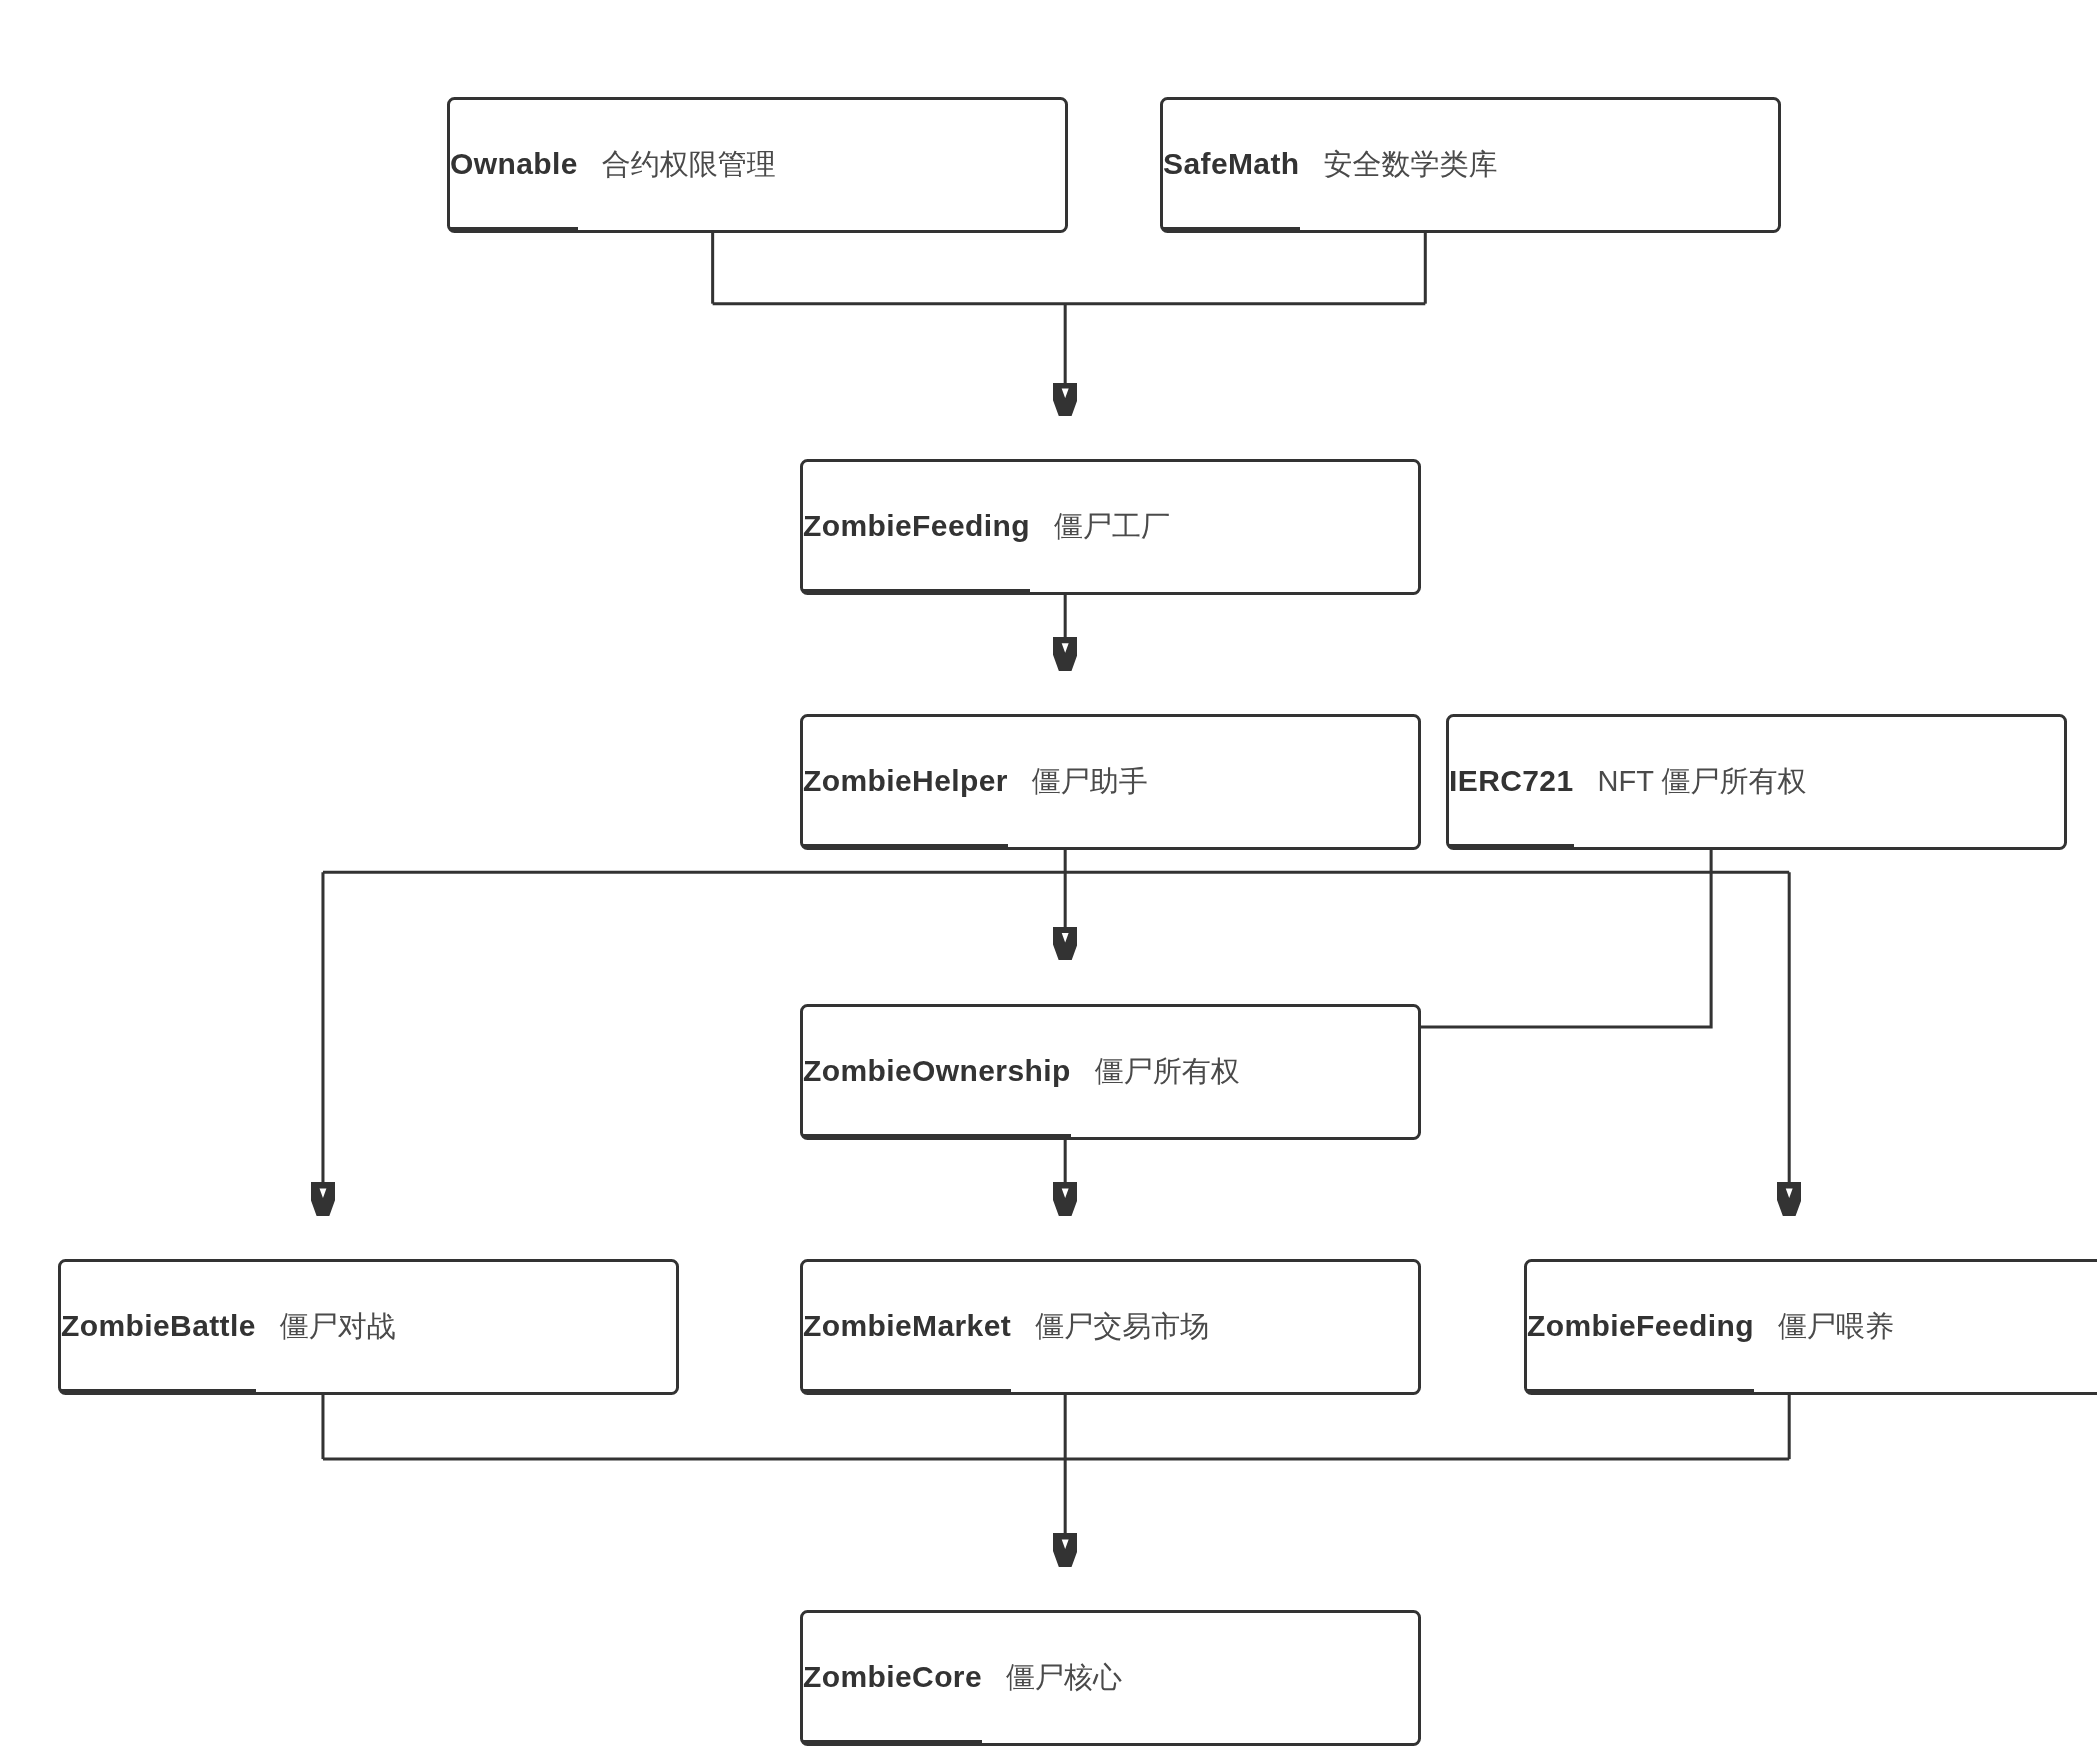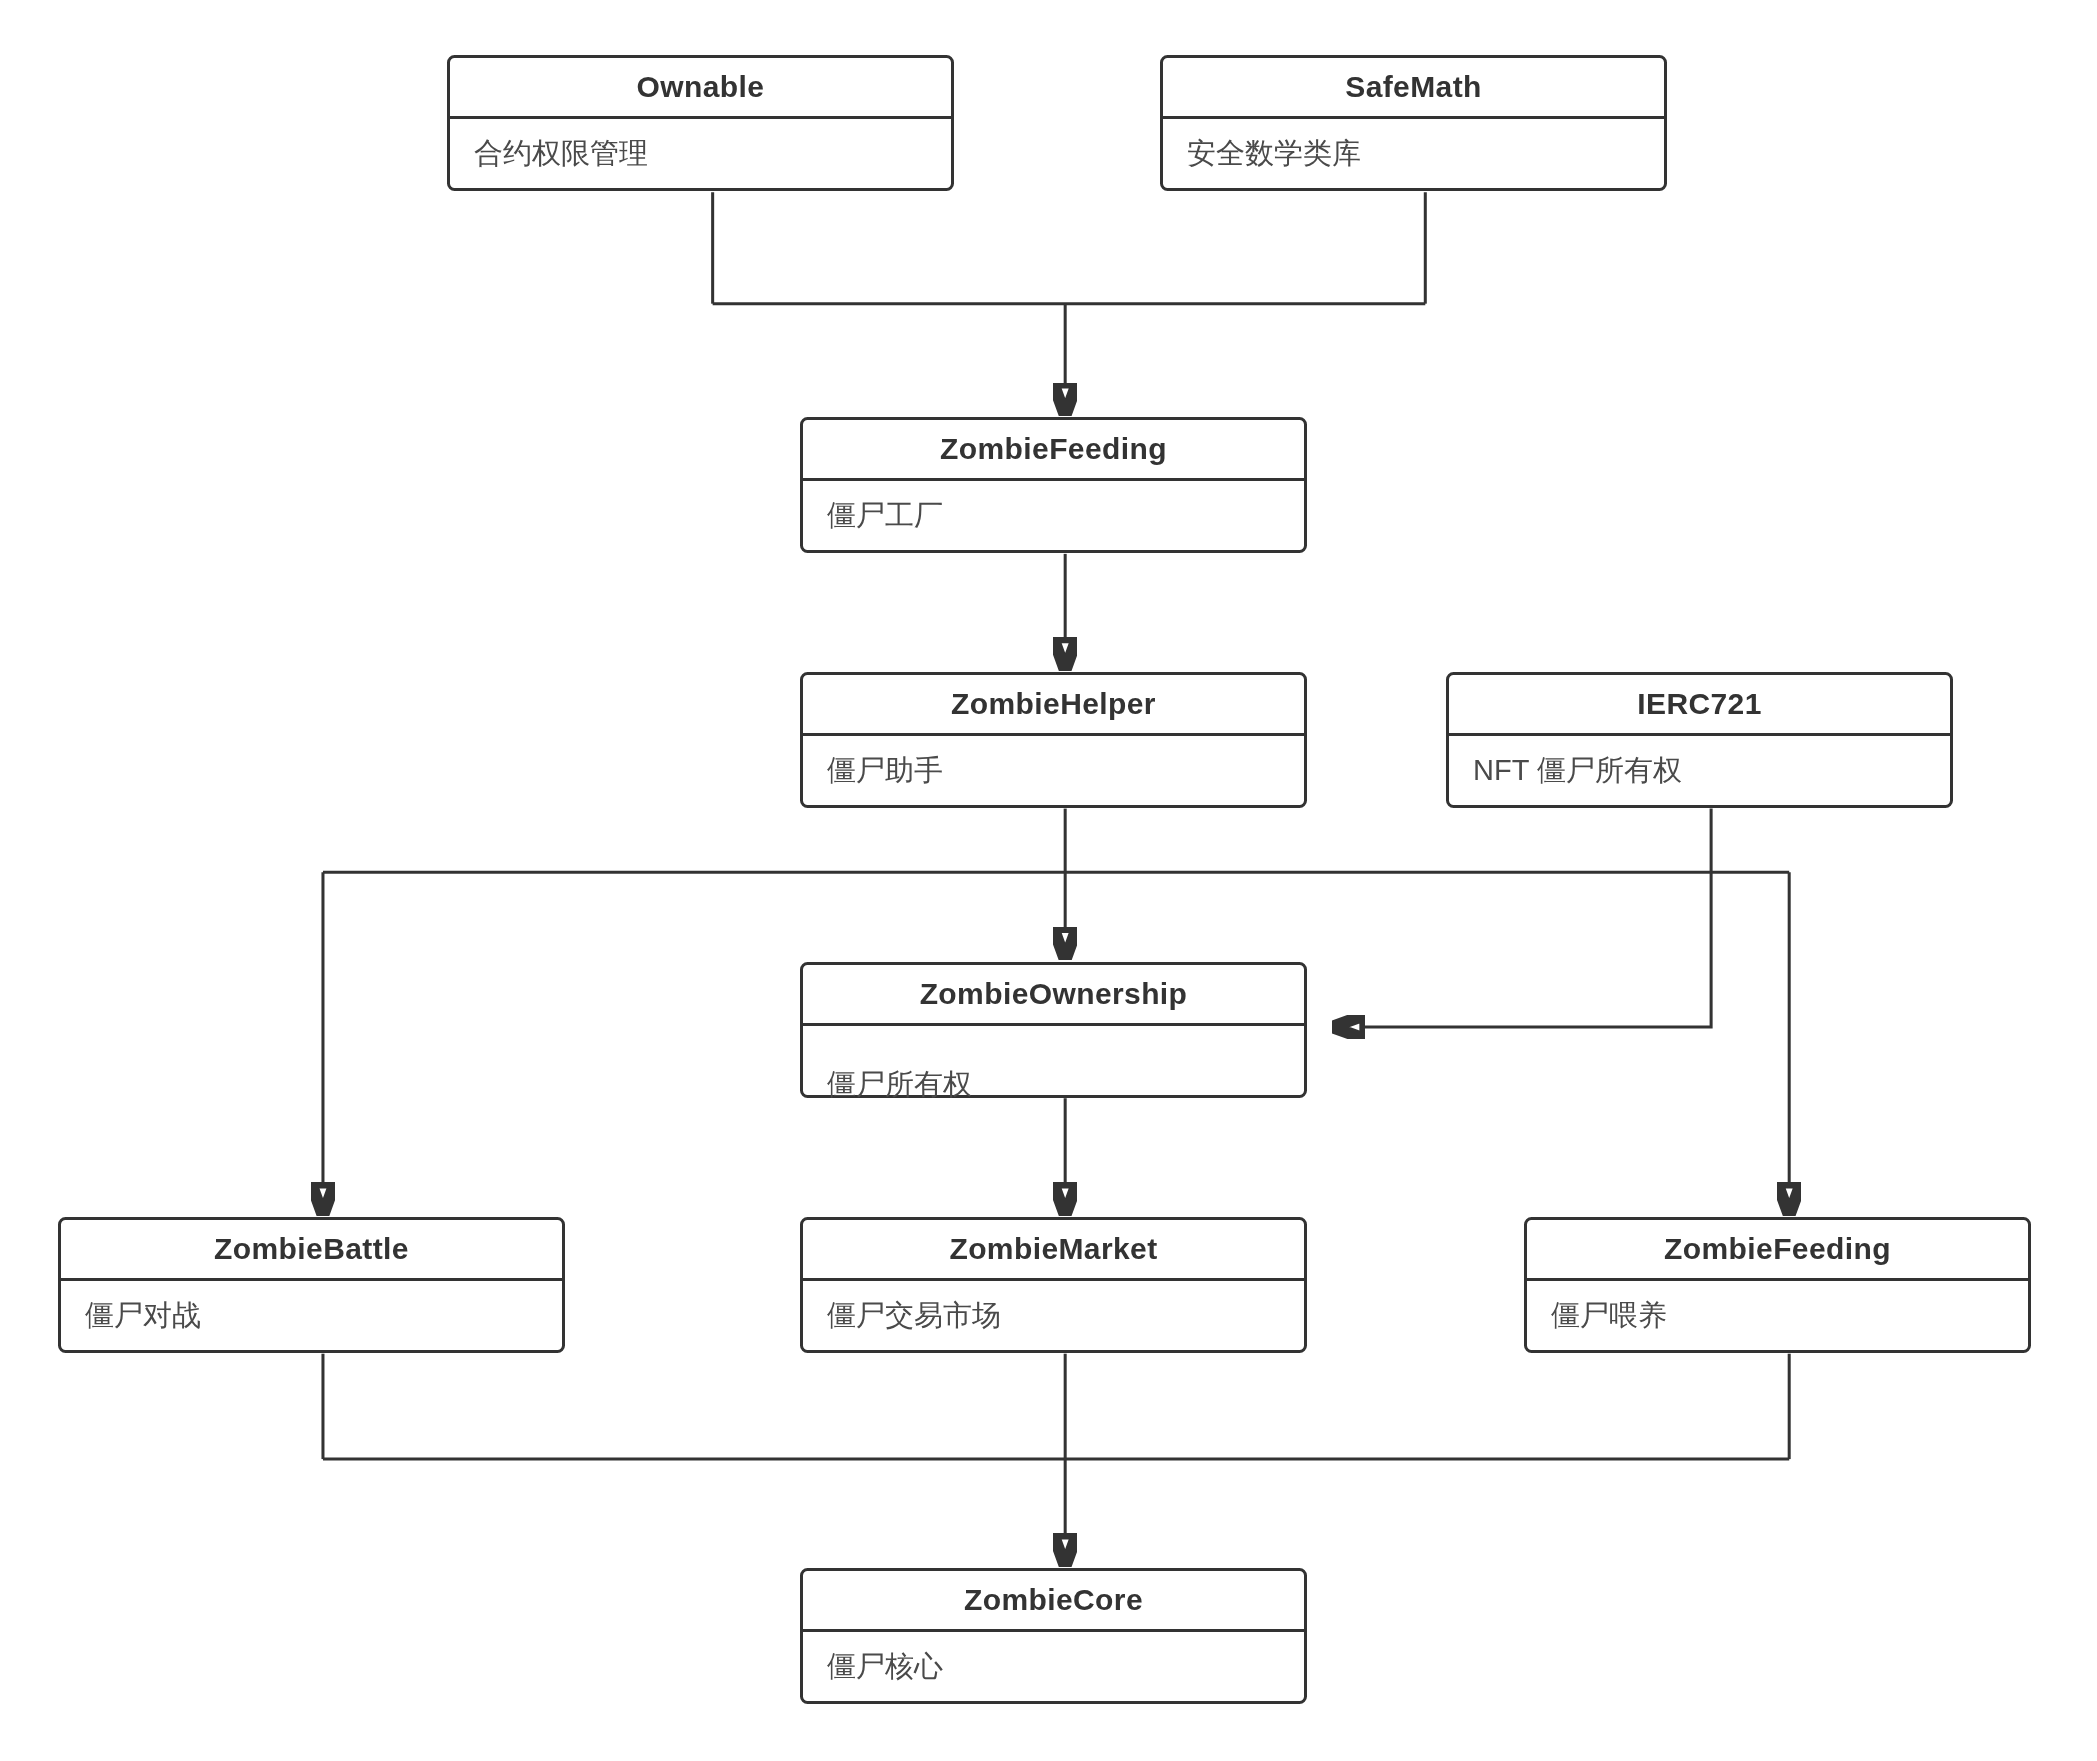--- a/index.html
+++ b/index.html
@@ -15,26 +15,26 @@
     position:relative;
     width:2097px;height:1762px;
     background:var(--page-bg);
     font-family:"Liberation Sans","DejaVu Sans",sans-serif;
     overflow:hidden;
   }
   .edge-layer{position:absolute;left:0;top:0;width:2097px;height:1762px;}
   .edge-layer path{stroke:var(--line);stroke-width:4;fill:none;}
   .node{
     position:absolute;
-    width:507px;height:136px;
+    width:621px;height:136px;
     box-sizing:border-box;
     background:var(--box-fill);
     border:3.8px solid var(--box-border);
     border-radius:7.6px;
-    display:flex;flex-direction:column;
+    display:flex;flex-direction:row;margin-top:42px;
   }
   .node-title{
     flex:0 0 58px;
     border-bottom:3.8px solid var(--box-border);
     display:flex;align-items:center;justify-content:center;
     font-size:30px;font-weight:bold;color:var(--title-text);
     letter-spacing:0.4px;
   }
   .node-desc{
     flex:1 1 auto;
@@ -95,21 +95,21 @@
   <div class="node" style="left:800px;top:672px;">
     <div class="node-title">ZombieHelper</div>
     <div class="node-desc">僵尸助手</div>
   </div>
 
   <div class="node" style="left:1446px;top:672px;">
     <div class="node-title">IERC721</div>
     <div class="node-desc">NFT 僵尸所有权</div>
   </div>
 
-  <div class="node" style="left:800px;top:962px;gap:39px;">
+  <div class="node" style="left:800px;top:962px;">
     <div class="node-title">ZombieOwnership</div>
     <div class="node-desc">僵尸所有权</div>
   </div>
 
   <div class="node" style="left:58px;top:1217px;">
     <div class="node-title">ZombieBattle</div>
     <div class="node-desc">僵尸对战</div>
   </div>
 
   <div class="node" style="left:1524px;top:1217px;">

